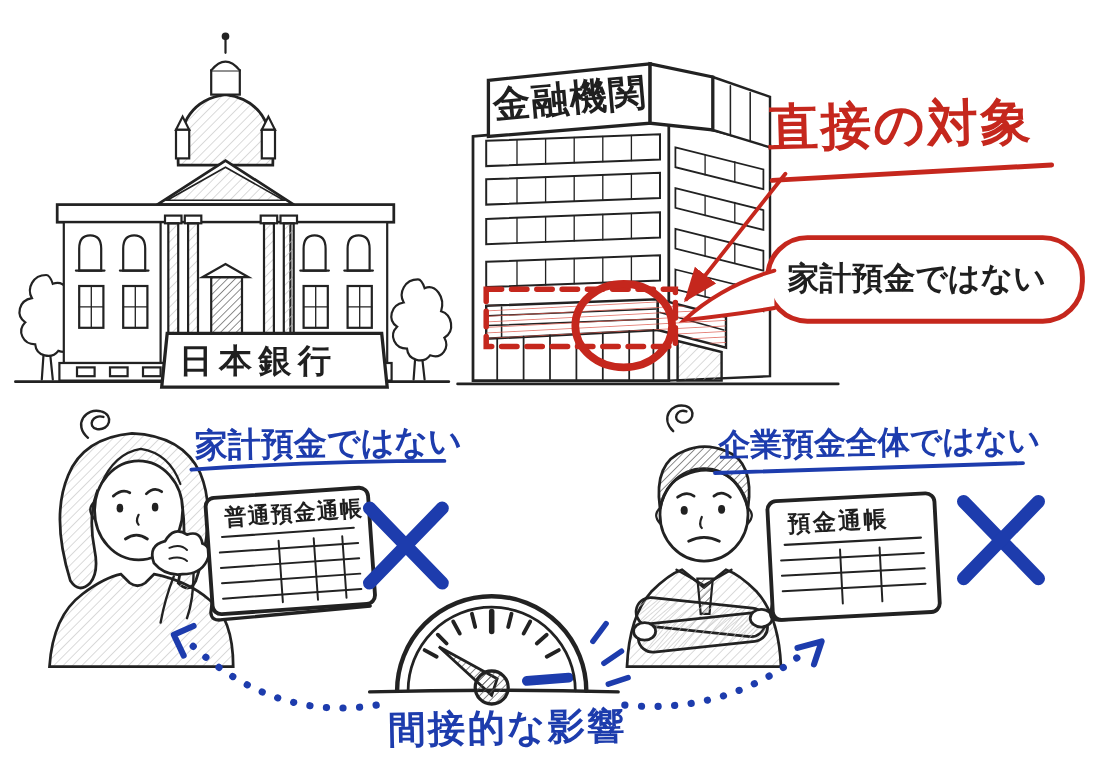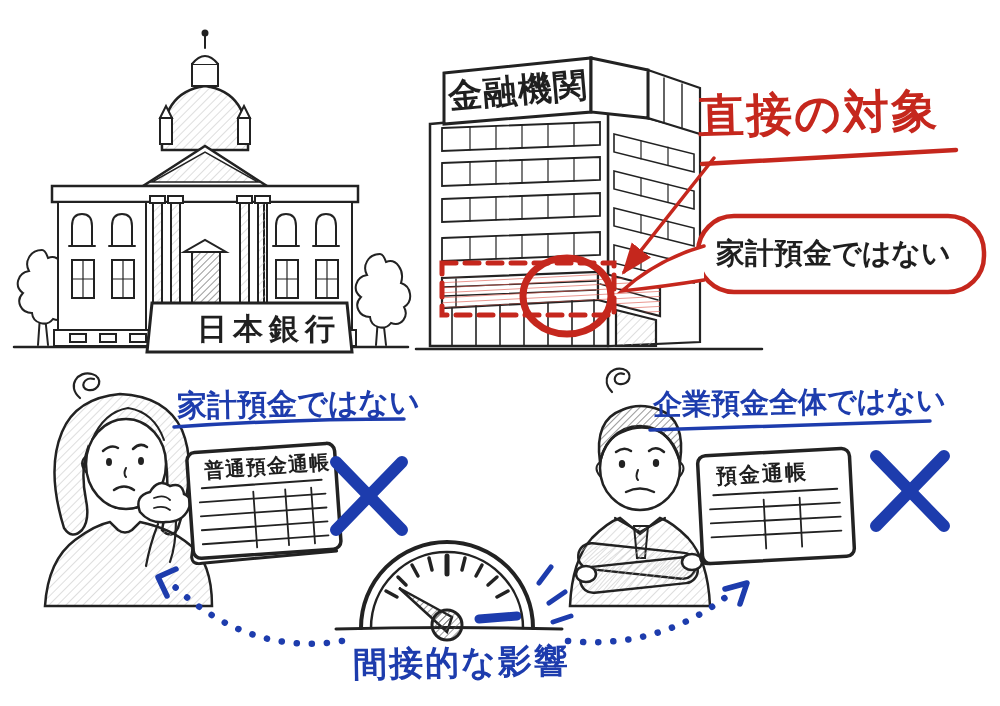--- a/index.html
+++ b/index.html
@@ -5,21 +5,21 @@
   html,body{margin:0;padding:0;background:#fff;}
   .stage{
     position:relative;width:1000px;height:706px;background:#ffffff;overflow:hidden;
     font-family:"DejaVu Sans","Liberation Sans",sans-serif;
   }
   .stage svg{position:absolute;left:0;top:0;}
   .t{position:absolute;font-weight:600;color:#1f1f1f;white-space:nowrap;line-height:1.1;}
   .t.red{color:#c5271d;}
   .t.blue{color:#1d3cad;}
   .fin-sign-text{left:448px;top:72px;width:140px;text-align:center;font-size:34px;transform:rotate(-5deg);letter-spacing:1px;}
-  .boj-sign-text{left:163px;top:312px;width:178px;text-align:right;font-size:30px;letter-spacing:6px;}
+  .boj-sign-text{left:163px;top:312px;width:178px;text-align:left;font-size:30px;letter-spacing:6px;}
   .direct-target{left:698px;top:88px;font-size:46px;font-weight:700;transform:rotate(-1.5deg);letter-spacing:2px;}
   .bubble-text{left:716px;top:238px;font-size:29px;letter-spacing:0px;}
   .cap-left{left:177px;top:387px;font-size:30px;transform:rotate(-1deg);}
   .cap-right{left:653px;top:387px;font-size:29px;transform:rotate(-1deg);}
   .pb-left{left:204px;top:455px;font-size:20px;transform:rotate(-4deg);letter-spacing:1px;}
   .pb-right{left:716px;top:463px;font-size:21px;transform:rotate(-3deg);letter-spacing:2px;}
   .gauge-cap{left:353px;top:644px;font-size:34px;transform:rotate(-1deg);letter-spacing:2px;}
 </style>
 </head>
 <body>

